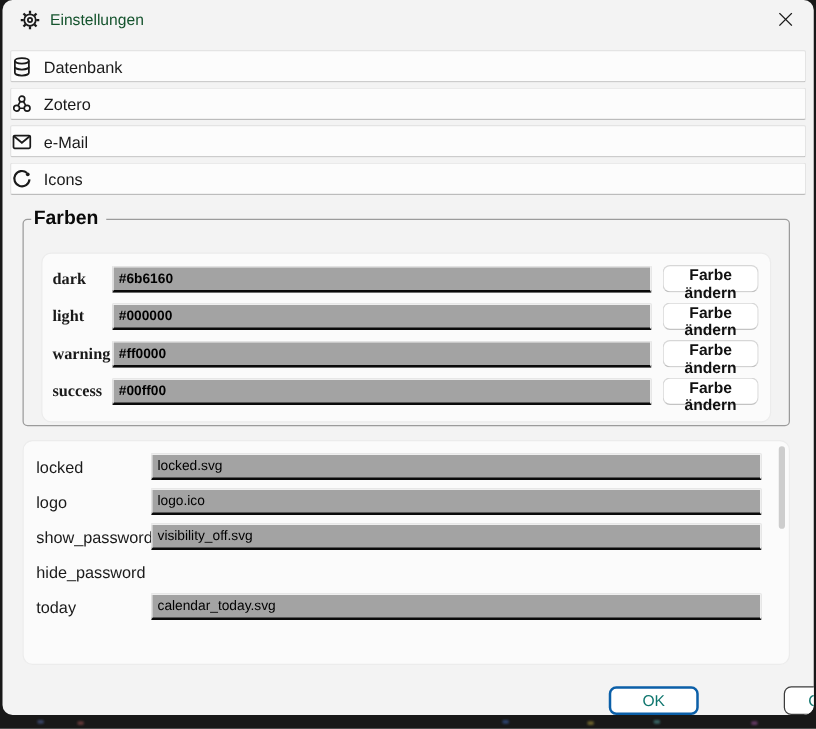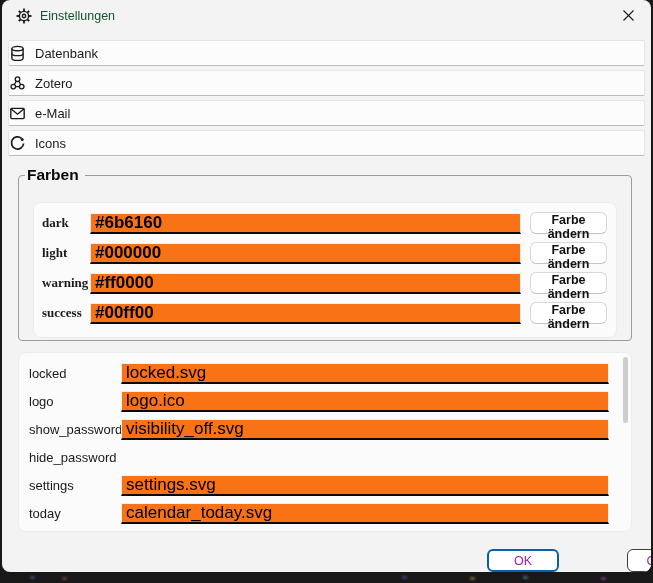--- a/index.html
+++ b/index.html
@@ -58,25 +58,25 @@
   }
   .color-panel {
     position:absolute; left:14px; right:14px; top:26px; height:136px;
     background:#fbfbfb; border:1px solid #ececec; border-radius:8px;
     padding:5px 9px 0 8px;
   }
   .color-row { display:flex; align-items:center; height:30px; }
   .color-row .c-label { width:48px; font-size:13px; font-weight:bold; flex:none;font-family:Liberation Serif, serif; }
   .underline-input {
     flex:1; height:21px;
-    background:#f97316;
+    background:#a3a3a3;
     border:1px solid #efefef;
     border-bottom:2px solid #0a0a0a;
     font-family:"Liberation Sans", sans-serif;
-    font-size:17px;
+    font-size:11px;
     padding:0 4px;
     outline:none;
   }
   .color-row .underline-input { font-weight:bold; }
   .color-change-btn {
     flex:none; margin-left:9px; width:77px; height:22px;
     background:#ffffff;
     border:1px solid #d7d7d7; border-bottom-color:#c3c3c3;
     border-radius:6px;
     font-family:"Liberation Sans", sans-serif;
@@ -97,21 +97,21 @@
     position:absolute; left:621px; top:357px; width:5px; height:66px;
     background:#cdcdcd; border-radius:3px; cursor:pointer;
   }
 
   
   .footer-btn {
     position:absolute; top:549px; height:23px;
     background:#ffffff;
     border-radius:6px;
     font-family:"Liberation Sans", sans-serif;
-    font-size:12.5px; color:#a21caf;
+    font-size:12.5px; color:#0f766e;
     cursor:pointer;
   }
   .ok-btn { left:485px; width:72px; border:2px solid #0b5fa8; }
   .cancel-btn { left:581px; width:78px; border:1.5px solid #3c3c3c;margin-left:44px; }
 
   svg { display:block; }
 </style>
 </head>
 <body>
 
@@ -246,24 +246,20 @@
 
     <div class="icon-row">
       <span class="i-label">show_password</span>
       <input class="underline-input" value="visibility_off.svg" style="">
     </div>
 
     <div class="icon-row">
       <span class="i-label">hide_password</span>
     </div>
 
-    <div class="icon-row">
-      <span class="i-label">settings</span>
-      <input class="underline-input" value="settings.svg" style="">
-    </div>
 
     <div class="icon-row">
       <span class="i-label">today</span>
       <input class="underline-input" value="calendar_today.svg" style="">
     </div>
 
   </div>
 
   <div class="scroll-thumb"></div>
 

